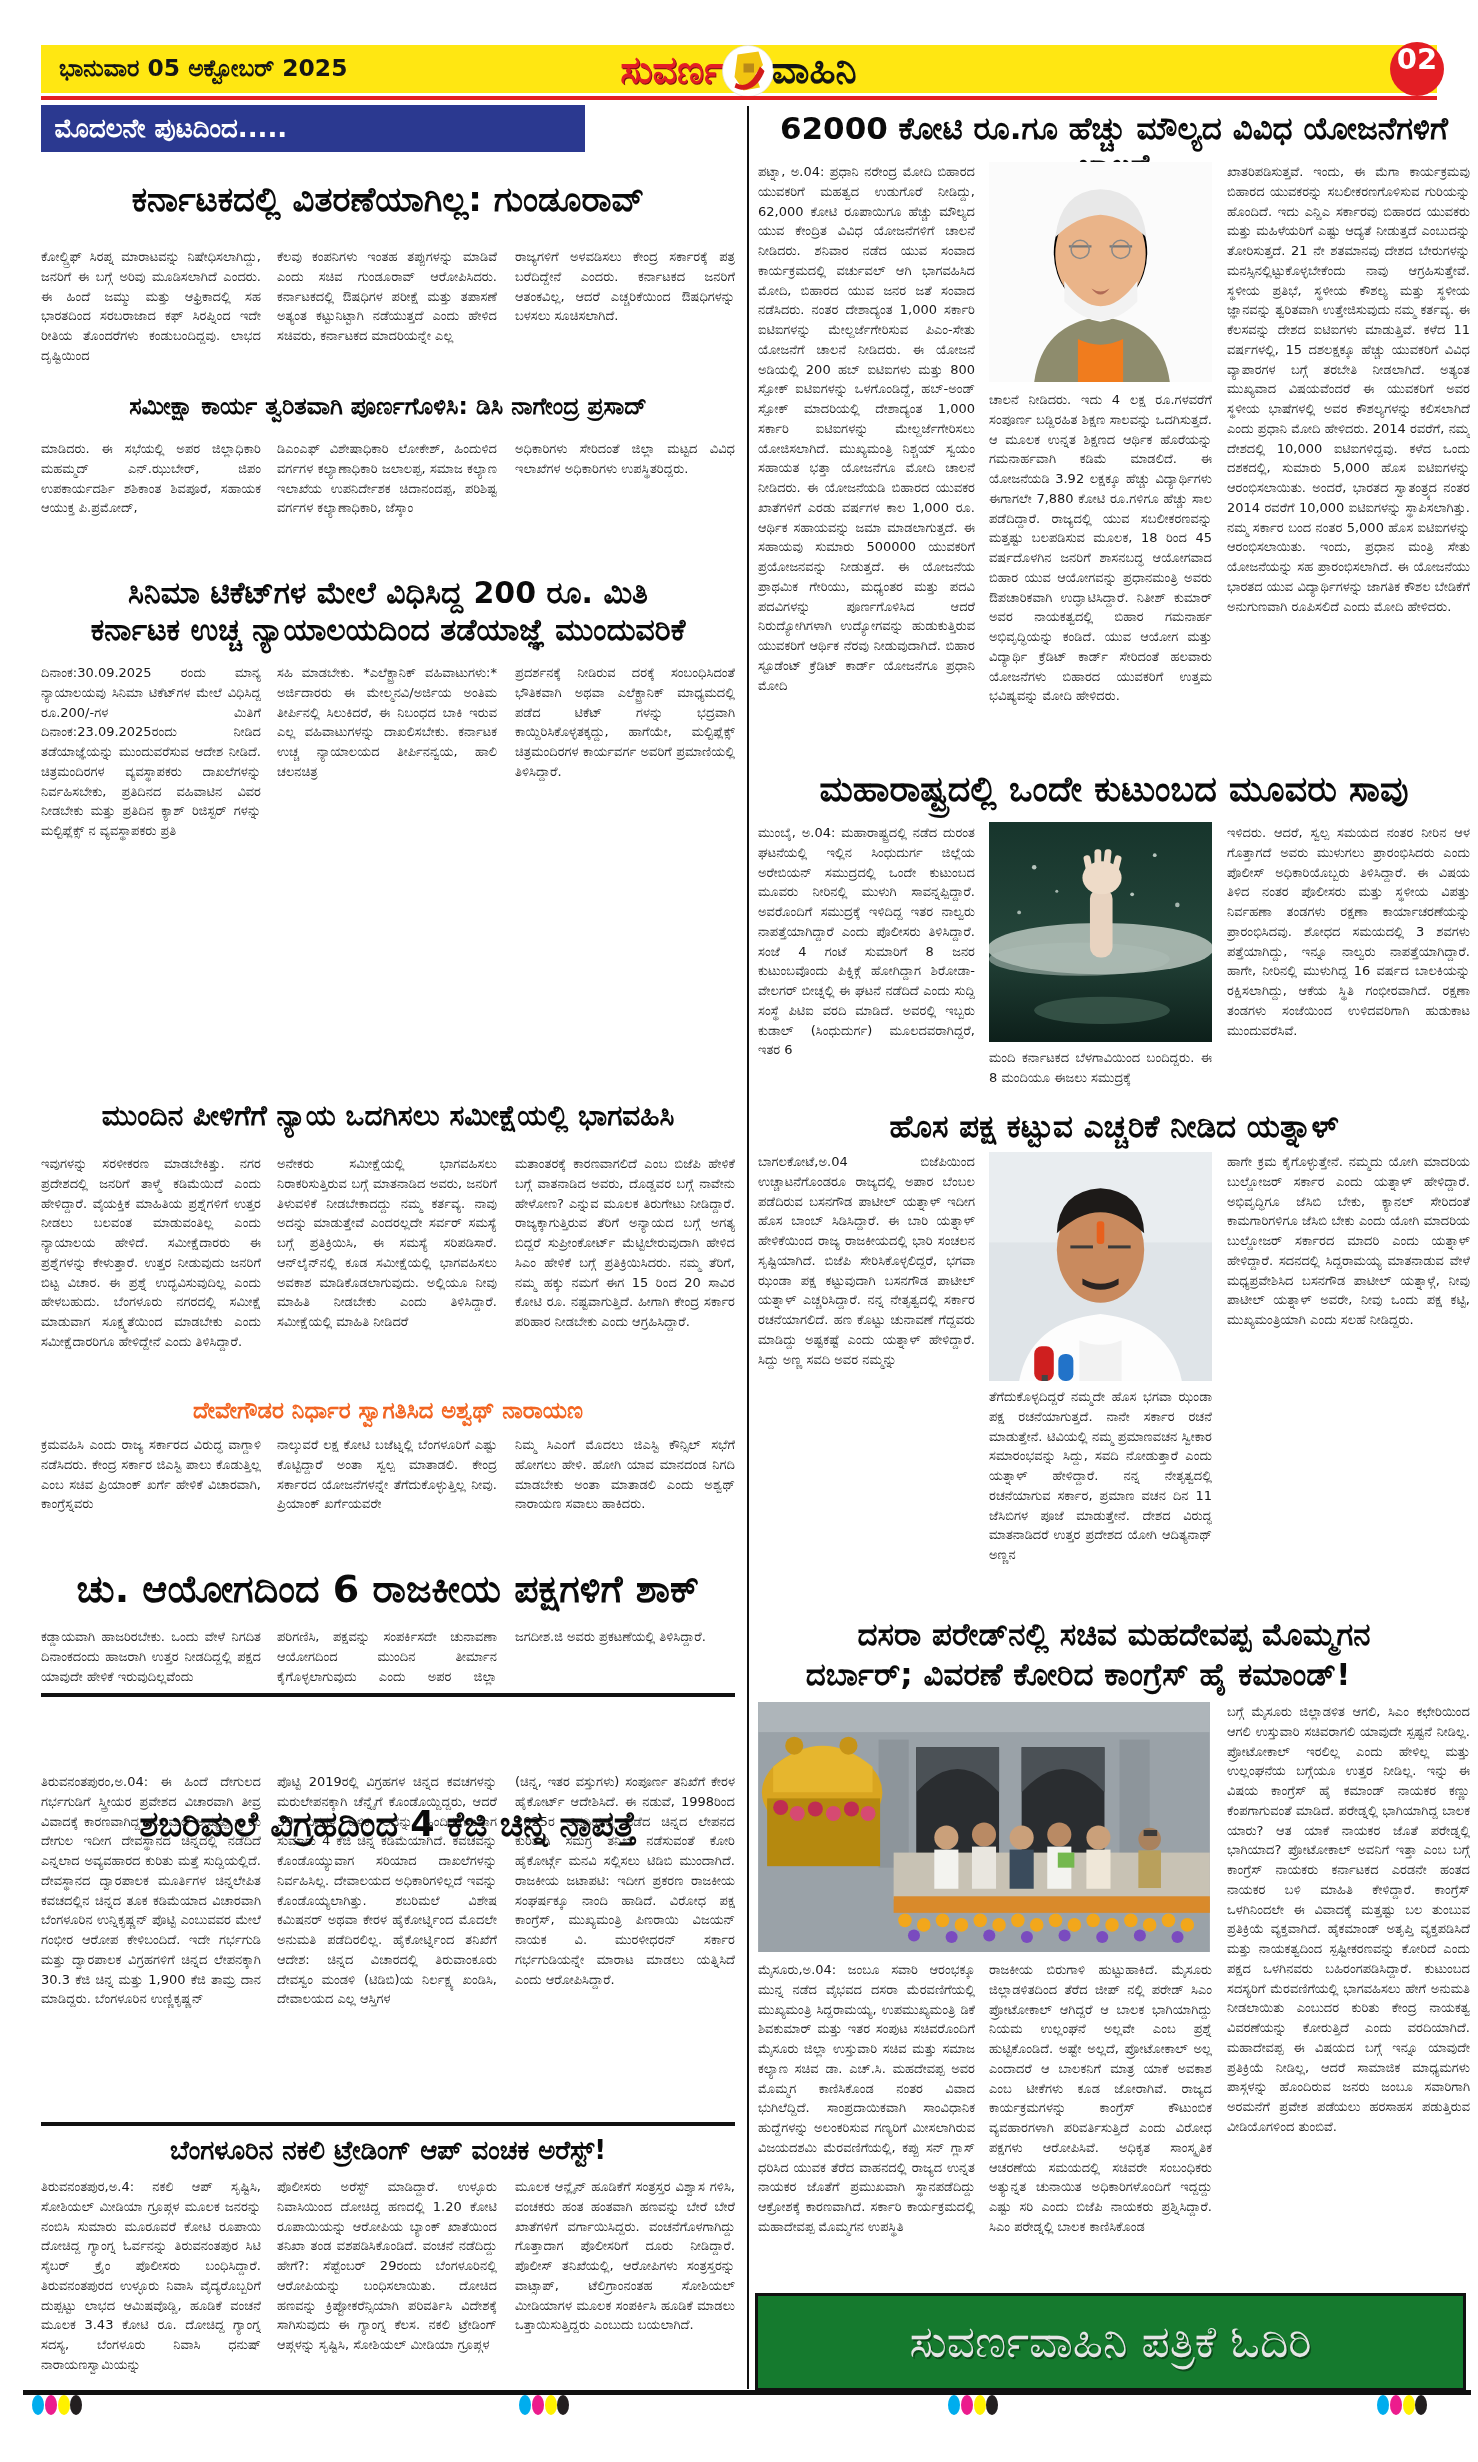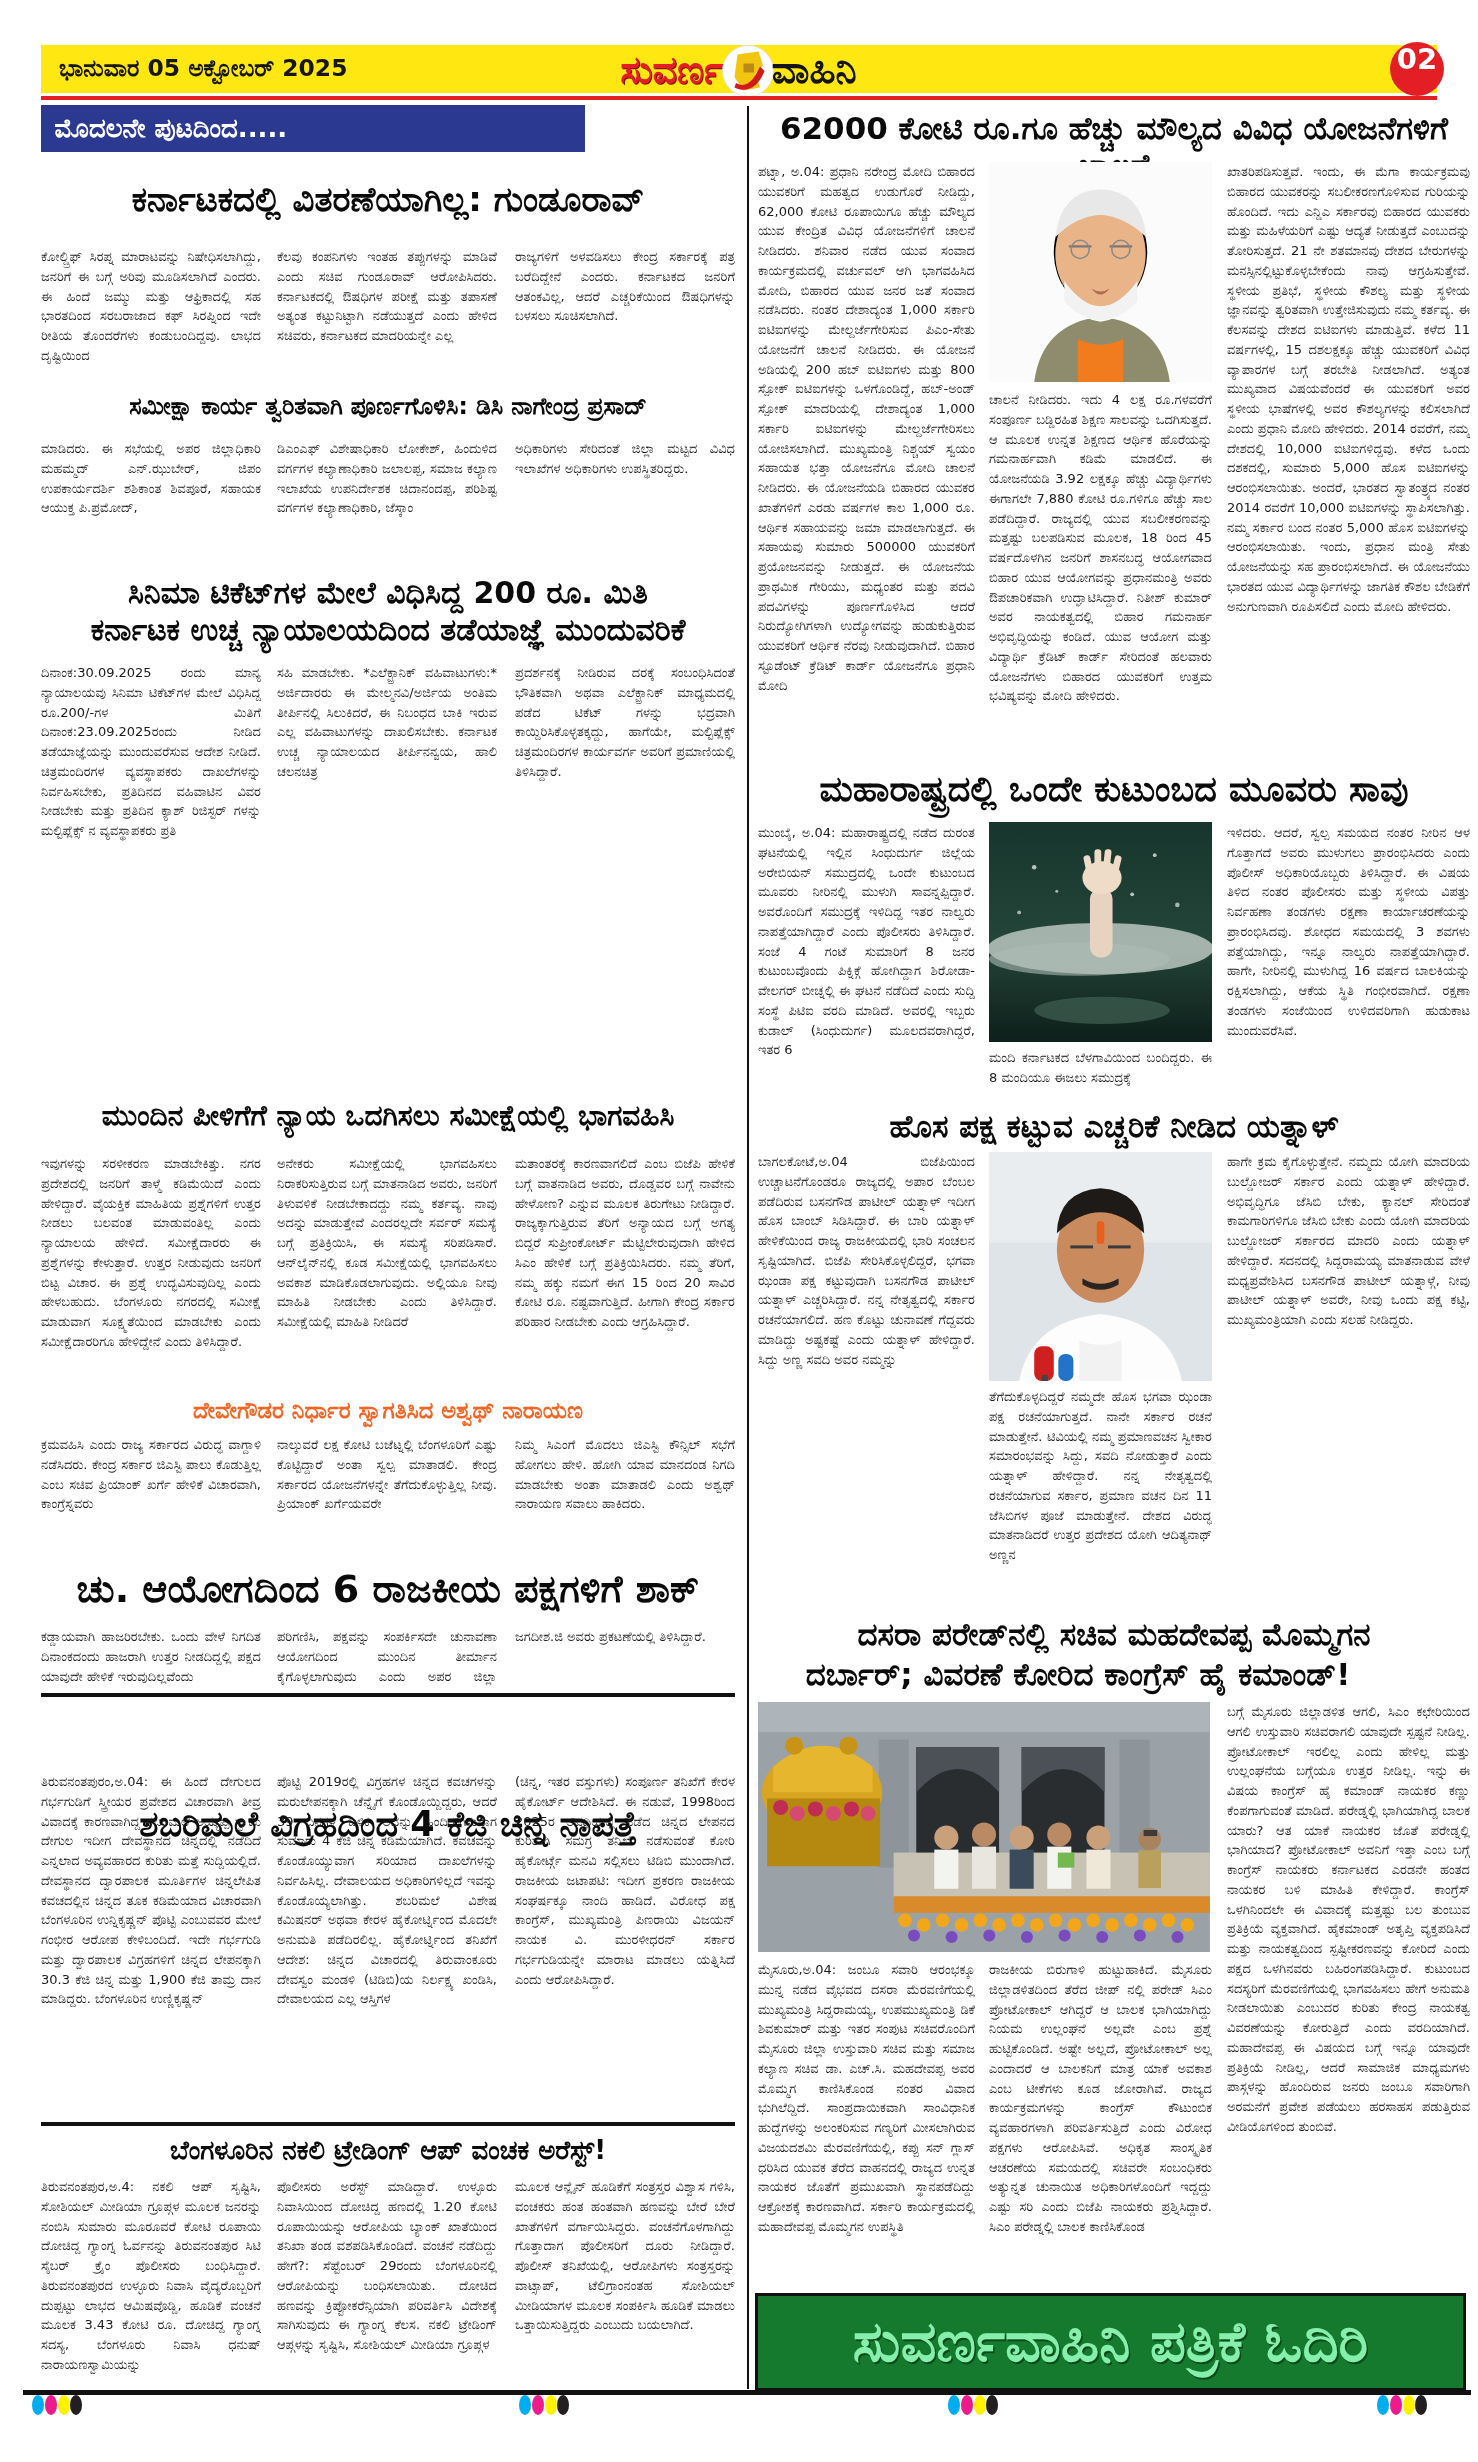--- a/index.html
+++ b/index.html
@@ -244,21 +244,21 @@
         </g>
     </svg>
   </div>
 
   <div class="abs col" style="left:758px;top:1960px;width:217px;height:330px;">ಮೈಸೂರು,ಅ.04: ಜಂಬೂ ಸವಾರಿ ಆರಂಭಕ್ಕೂ ಮುನ್ನ ನಡೆದ ವೈಭವದ ದಸರಾ ಮೆರವಣಿಗೆಯಲ್ಲಿ ಮುಖ್ಯಮಂತ್ರಿ ಸಿದ್ದರಾಮಯ್ಯ, ಉಪಮುಖ್ಯಮಂತ್ರಿ ಡಿಕೆ ಶಿವಕುಮಾರ್ ಮತ್ತು ಇತರ ಸಂಪುಟ ಸಚಿವರೊಂದಿಗೆ ಮೈಸೂರು ಜಿಲ್ಲಾ ಉಸ್ತುವಾರಿ ಸಚಿವ ಮತ್ತು ಸಮಾಜ ಕಲ್ಯಾಣ ಸಚಿವ ಡಾ. ಎಚ್.ಸಿ. ಮಹದೇವಪ್ಪ ಅವರ ಮೊಮ್ಮಗ ಕಾಣಿಸಿಕೊಂಡ ನಂತರ ವಿವಾದ ಭುಗಿಲೆದ್ದಿದೆ. ಸಾಂಪ್ರದಾಯಿಕವಾಗಿ ಸಾಂವಿಧಾನಿಕ ಹುದ್ದೆಗಳನ್ನು ಅಲಂಕರಿಸುವ ಗಣ್ಯರಿಗೆ ಮೀಸಲಾಗಿರುವ ವಿಜಯದಶಮಿ ಮೆರವಣಿಗೆಯಲ್ಲಿ, ಕಪ್ಪು ಸನ್ ಗ್ಲಾಸ್ ಧರಿಸಿದ ಯುವಕ ತೆರೆದ ವಾಹನದಲ್ಲಿ ರಾಜ್ಯದ ಉನ್ನತ ನಾಯಕರ ಜೊತೆಗೆ ಪ್ರಮುಖವಾಗಿ ಸ್ಥಾನಪಡೆದಿದ್ದು ಆಕ್ರೋಶಕ್ಕೆ ಕಾರಣವಾಗಿದೆ. ಸರ್ಕಾರಿ ಕಾರ್ಯಕ್ರಮದಲ್ಲಿ ಮಹಾದೇವಪ್ಪ ಮೊಮ್ಮಗನ ಉಪಸ್ಥಿತಿ</div>
   <div class="abs col" style="left:989px;top:1960px;width:223px;height:330px;">ರಾಜಕೀಯ ಬಿರುಗಾಳಿ ಹುಟ್ಟುಹಾಕಿದೆ. ಮೈಸೂರು ಜಿಲ್ಲಾಡಳಿತದಿಂದ ತೆರೆದ ಜೀಪ್ ನಲ್ಲಿ ಪರೇಡ್ ಸಿಎಂ ಪ್ರೋಟೋಕಾಲ್ ಆಗಿದ್ದರೆ ಆ ಬಾಲಕ ಭಾಗಿಯಾಗಿದ್ದು ನಿಯಮ ಉಲ್ಲಂಘನೆ ಅಲ್ಲವೇ ಎಂಬ ಪ್ರಶ್ನೆ ಹುಟ್ಟಿಕೊಂಡಿದೆ. ಅಷ್ಟೇ ಅಲ್ಲದೆ, ಪ್ರೋಟೋಕಾಲ್ ಅಲ್ಲ ಎಂದಾದರೆ ಆ ಬಾಲಕನಿಗೆ ಮಾತ್ರ ಯಾಕೆ ಅವಕಾಶ ಎಂಬ ಟೀಕೆಗಳು ಕೂಡ ಜೋರಾಗಿವೆ. ರಾಜ್ಯದ ಕಾರ್ಯಕ್ರಮಗಳನ್ನು ಕಾಂಗ್ರೆಸ್ ಕೌಟುಂಬಿಕ ವ್ಯವಹಾರಗಳಾಗಿ ಪರಿವರ್ತಿಸುತ್ತಿದೆ ಎಂದು ವಿರೋಧ ಪಕ್ಷಗಳು ಆರೋಪಿಸಿವೆ. ಅಧಿಕೃತ ಸಾಂಸ್ಕೃತಿಕ ಆಚರಣೆಯ ಸಮಯದಲ್ಲಿ ಸಚಿವರೇ ಸಂಬಂಧಿಕರು ಅತ್ಯುನ್ನತ ಚುನಾಯಿತ ಅಧಿಕಾರಿಗಳೊಂದಿಗೆ ಇದ್ದದ್ದು ಎಷ್ಟು ಸರಿ ಎಂದು ಬಿಜೆಪಿ ನಾಯಕರು ಪ್ರಶ್ನಿಸಿದ್ದಾರೆ. ಸಿಎಂ ಪರೇಡ್ನಲ್ಲಿ ಬಾಲಕ ಕಾಣಿಸಿಕೊಂಡ</div>
   <div class="abs col" style="left:1227px;top:1702px;width:243px;height:588px;">ಬಗ್ಗೆ ಮೈಸೂರು ಜಿಲ್ಲಾಡಳಿತ ಆಗಲಿ, ಸಿಎಂ ಕಛೇರಿಯಿಂದ ಆಗಲಿ ಉಸ್ತುವಾರಿ ಸಚಿವರಾಗಲಿ ಯಾವುದೇ ಸ್ಪಷ್ಟನೆ ನೀಡಿಲ್ಲ. ಪ್ರೋಟೋಕಾಲ್ ಇರಲಿಲ್ಲ ಎಂದು ಹೇಳಿಲ್ಲ ಮತ್ತು ಉಲ್ಲಂಘನೆಯ ಬಗ್ಗೆಯೂ ಉತ್ತರ ನೀಡಿಲ್ಲ. ಇನ್ನು ಈ ವಿಷಯ ಕಾಂಗ್ರೆಸ್ ಹೈ ಕಮಾಂಡ್ ನಾಯಕರ ಕಣ್ಣು ಕೆಂಪಗಾಗುವಂತೆ ಮಾಡಿದೆ. ಪರೇಡ್ನಲ್ಲಿ ಭಾಗಿಯಾಗಿದ್ದ ಬಾಲಕ ಯಾರು? ಆತ ಯಾಕೆ ನಾಯಕರ ಜೊತೆ ಪರೇಡ್ನಲ್ಲಿ ಭಾಗಿಯಾದ? ಪ್ರೋಟೋಕಾಲ್ ಅವನಿಗೆ ಇತ್ತಾ ಎಂಬ ಬಗ್ಗೆ ಕಾಂಗ್ರೆಸ್ ನಾಯಕರು ಕರ್ನಾಟಕದ ಎರಡನೇ ಹಂತದ ನಾಯಕರ ಬಳಿ ಮಾಹಿತಿ ಕೇಳಿದ್ದಾರೆ. ಕಾಂಗ್ರೆಸ್ ಒಳಗಿನಿಂದಲೇ ಈ ವಿವಾದಕ್ಕೆ ಮತ್ತಷ್ಟು ಬಲ ತುಂಬುವ ಪ್ರತಿಕ್ರಿಯೆ ವ್ಯಕ್ತವಾಗಿದೆ. ಹೈಕಮಾಂಡ್ ಅತೃಪ್ತಿ ವ್ಯಕ್ತಪಡಿಸಿದೆ ಮತ್ತು ನಾಯಕತ್ವದಿಂದ ಸ್ಪಷ್ಟೀಕರಣವನ್ನು ಕೋರಿದೆ ಎಂದು ಪಕ್ಷದ ಒಳಗಿನವರು ಬಹಿರಂಗಪಡಿಸಿದ್ದಾರೆ. ಕುಟುಂಬದ ಸದಸ್ಯರಿಗೆ ಮೆರವಣಿಗೆಯಲ್ಲಿ ಭಾಗವಹಿಸಲು ಹೇಗೆ ಅನುಮತಿ ನೀಡಲಾಯಿತು ಎಂಬುದರ ಕುರಿತು ಕೇಂದ್ರ ನಾಯಕತ್ವ ವಿವರಣೆಯನ್ನು ಕೋರುತ್ತಿದೆ ಎಂದು ವರದಿಯಾಗಿದೆ. ಮಹಾದೇವಪ್ಪ ಈ ವಿಷಯದ ಬಗ್ಗೆ ಇನ್ನೂ ಯಾವುದೇ ಪ್ರತಿಕ್ರಿಯೆ ನೀಡಿಲ್ಲ, ಆದರೆ ಸಾಮಾಜಿಕ ಮಾಧ್ಯಮಗಳು ಪಾಸ್ಗಳನ್ನು ಹೊಂದಿರುವ ಜನರು ಜಂಬೂ ಸವಾರಿಗಾಗಿ ಅರಮನೆಗೆ ಪ್ರವೇಶ ಪಡೆಯಲು ಹರಸಾಹಸ ಪಡುತ್ತಿರುವ ವೀಡಿಯೊಗಳಿಂದ ತುಂಬಿವೆ.</div>
 
   <div class="abs" style="left:755px;top:2293px;width:711px;height:98px;background:#157a2e;border:3.8px solid #111;
               box-sizing:border-box;display:flex;align-items:center;justify-content:center;">
-    <span style="color:#86efac;font-size:56px;font-weight:700;text-shadow:1.5px 1.5px 0 #0c4a1b;">ಸುವರ್ಣವಾಹಿನಿ ಪತ್ರಿಕೆ ಓದಿರಿ</span>
+    <span style="color:#e5e5e5;font-size:44px;font-weight:400;text-shadow:1.5px 1.5px 0 #0c4a1b;">ಸುವರ್ಣವಾಹಿನಿ ಪತ್ರಿಕೆ ಓದಿರಿ</span>
   </div>
 
   <div class="abs rule" style="left:22.6px;top:2390px;width:1448px;height:5.3px;"></div>
 
   <div class="abs dots" style="left:32px;top:2395px;">
     <span class="dot" style="background:#00adee;"></span><span class="dot" style="background:#ec1c8d;"></span><span class="dot" style="background:#fff100;"></span><span class="dot" style="background:#231f20;"></span>
   </div>
   <div class="abs dots" style="left:519px;top:2395px;">
     <span class="dot" style="background:#00adee;"></span><span class="dot" style="background:#ec1c8d;"></span><span class="dot" style="background:#fff100;"></span><span class="dot" style="background:#231f20;"></span>
   </div>

